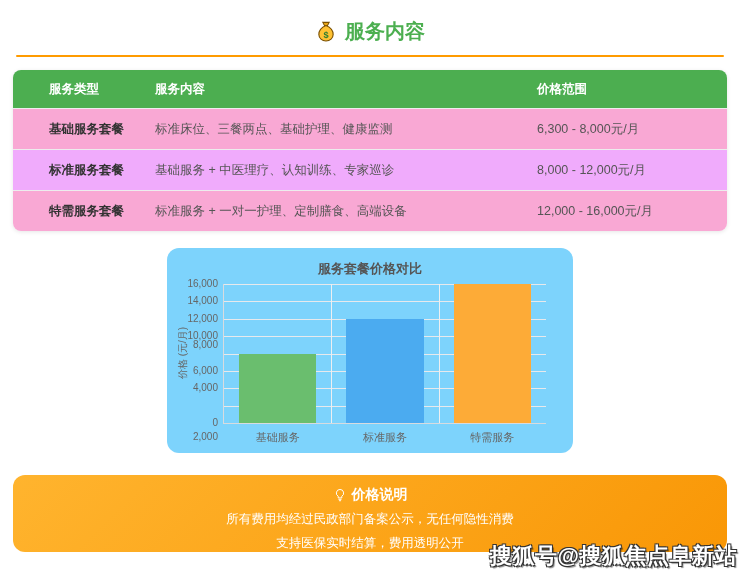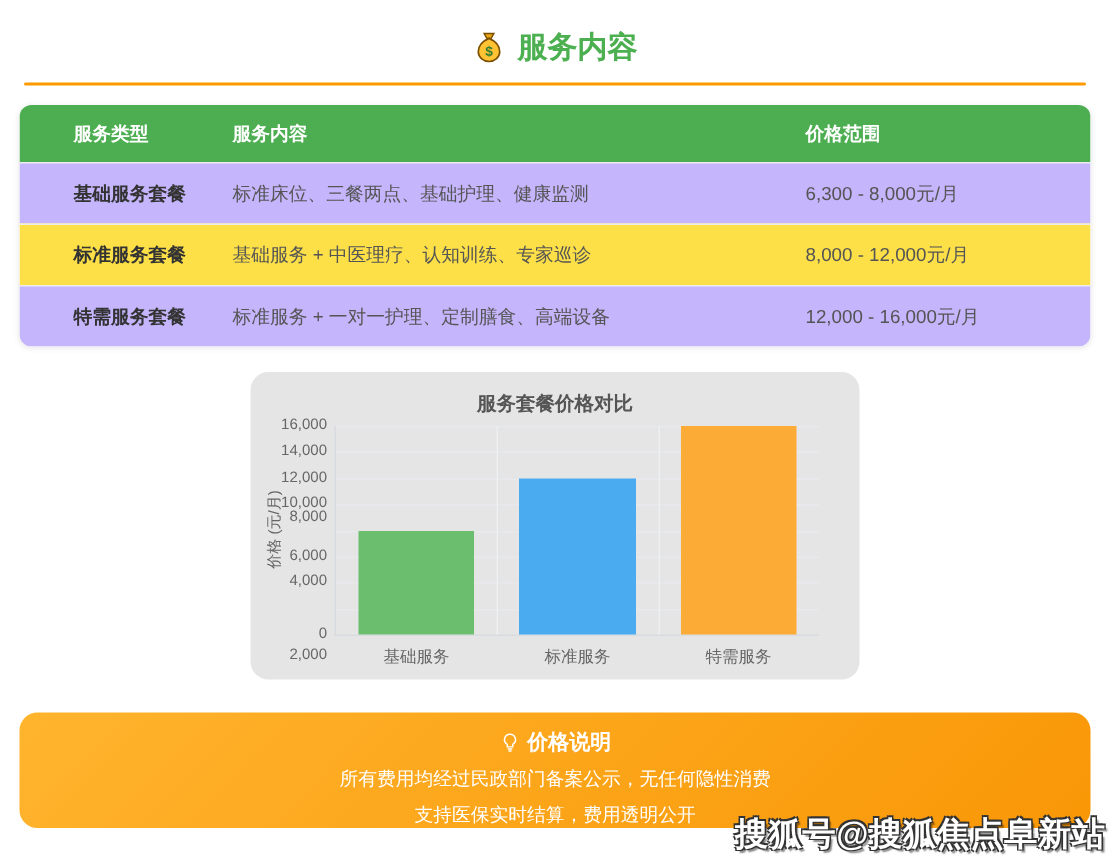--- a/index.html
+++ b/index.html
@@ -11,31 +11,31 @@
   .header { padding-top:18px; }
   .title-row { display:flex; align-items:center; justify-content:center; gap:8px; }
   .page-title { font-size:20px; font-weight:bold; color:#4caf50; }
   .divider { height:2px; background:#ff9b00; margin:10px 16px 0; border-radius:1px; }
 
   
   .fee-table { margin:13px 13px 0; border-radius:8px; overflow:hidden;
                box-shadow:0 1px 4px rgba(0,0,0,.10); font-size:12.5px; }
   .t-head { display:flex; background:#4cae50; color:#fff; font-weight:bold;
             height:38px; align-items:center; }
-  .t-row { display:flex; align-items:center; height:40px; background:#c4b5fd;
+  .t-row { display:flex; align-items:center; height:40px; background:#f9a8d4;
            border-top:1px solid #ededed; color:#555; }
-  .t-row.alt { background:#fde047; }
+  .t-row.alt { background:#f0abfc; }
   .c1 { width:142px; padding-left:36px; box-sizing:border-box; }
   .c2 { width:382px; }
   .c3 { flex:1; }
   .t-row .c1 { font-weight:bold; color:#333; }
 
   
   .chart-card { position:relative; width:406px; height:205px; margin:17px auto 0;
-                background:#e5e5e5; border-radius:12px; }
+                background:#7dd3fc; border-radius:12px; }
   .chart-title { position:absolute; top:12px; left:0; width:100%; text-align:center;
                  font-size:13px; font-weight:bold; color:#555; }
   .chart-plot { position:absolute; left:56px; top:36px; width:322px; height:139px;
                 border-left:1px solid #d8dbdf; border-bottom:1px solid #d8dbdf; }
   .gridline { position:absolute; left:0; width:100%; height:1px; background:#e7e9ec; }
   .vline { position:absolute; top:0; height:100%; width:1px; background:#edeff1; }
   .bar { position:absolute; bottom:0; }
   .ytick { position:absolute; left:-52px; width:46px; text-align:right;
            font-size:10px; color:#666; line-height:10px; }
   .xlabel { position:absolute; top:100%; margin-top:7px; text-align:center;

